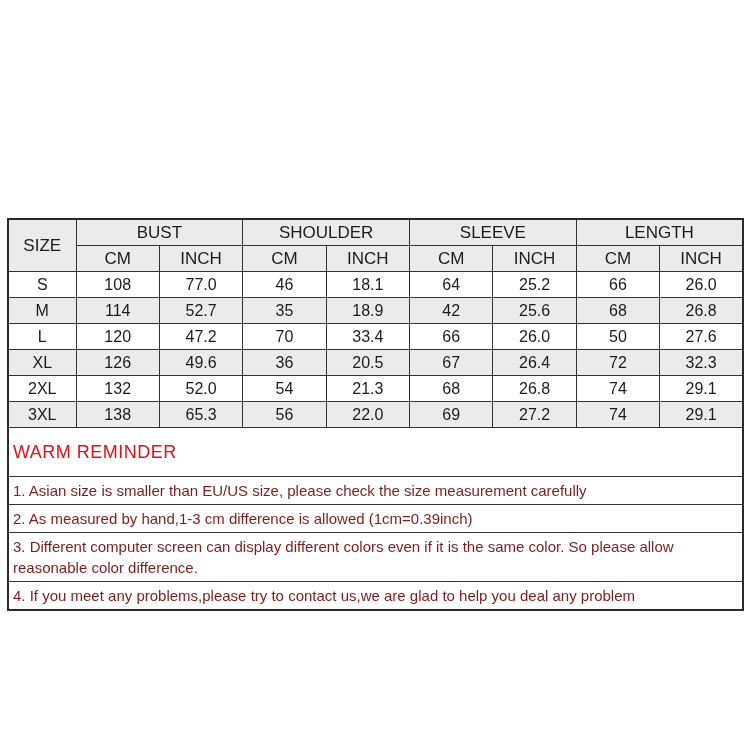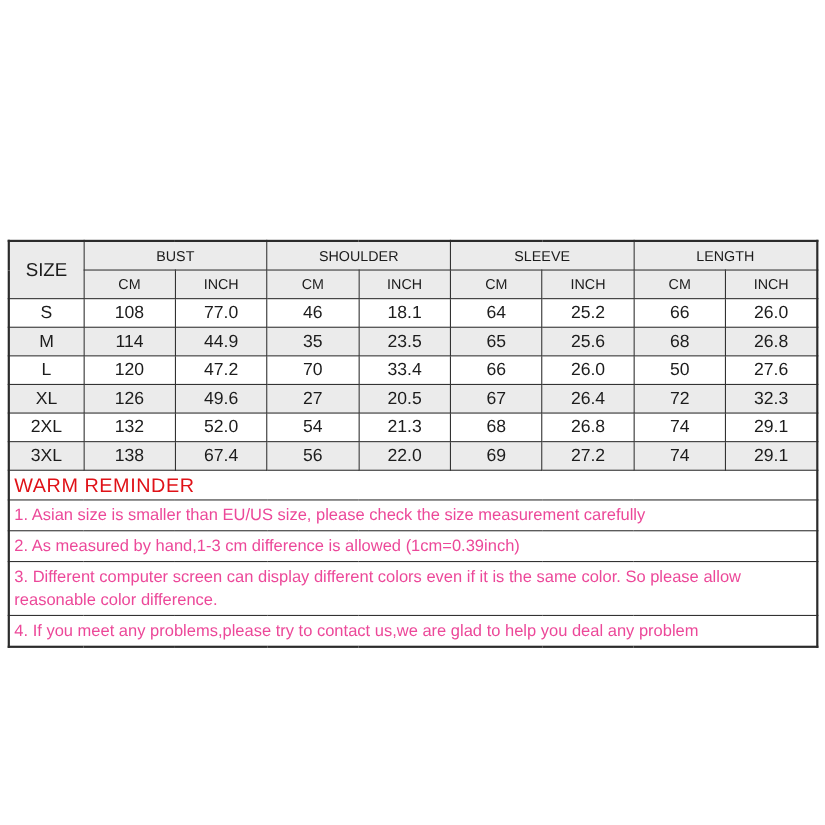--- a/index.html
+++ b/index.html
@@ -34,50 +34,50 @@
     text-align: center;
     vertical-align: middle;
     color: #1c1c1c;
     font-weight: normal;
     padding: 0;
     overflow: hidden;
     white-space: nowrap;
   }
   thead th {
     background: #ebebeb;
-    font-size: 13px;
+    font-size: 17px;
     height: 25px;
   }
   thead th.corner { font-size: 17px; }
   tbody tr.data-row td,
   tbody tr.data-row th {
     font-size: 16px;
     height: 25px;
     background: #ffffff;
   }
   tbody tr.data-row.alt td,
   tbody tr.data-row.alt th {
     background: #ebebeb;
   }
   tr.reminder-row td {
     text-align: left;
-    padding: 1px 4px;
+    padding: 12px 4px;
     font-size: 18px;
     height: 24px;
     color: #e01218;
     background: #ffffff;
     letter-spacing: 0.5px;
   }
   tr.note-row td {
     text-align: left;
     padding: 3px 8px 3px 4px;
     font-size: 15px;
     height: 20px;
     background: #ffffff;
-    color: #ec4899;
+    color: #7f1d1d;
     white-space: normal;
     line-height: 1.4;
   }
   tr.note-row.tall td { height: 42px; }
 </style>
 </head>
 <body>
 
 <div class="page">
   <div class="chart-wrap">
@@ -120,65 +120,65 @@
           <td>46</td>
           <td>18.1</td>
           <td>64</td>
           <td>25.2</td>
           <td>66</td>
           <td>26.0</td>
         </tr>
         <tr class="data-row alt">
           <th>M</th>
           <td>114</td>
-          <td>44.9</td>
+          <td>52.7</td>
           <td>35</td>
-          <td>23.5</td>
-          <td>65</td>
+          <td>18.9</td>
+          <td>42</td>
           <td>25.6</td>
           <td>68</td>
           <td>26.8</td>
         </tr>
         <tr class="data-row">
           <th>L</th>
           <td>120</td>
           <td>47.2</td>
           <td>70</td>
           <td>33.4</td>
           <td>66</td>
           <td>26.0</td>
           <td>50</td>
           <td>27.6</td>
         </tr>
         <tr class="data-row alt">
           <th>XL</th>
           <td>126</td>
           <td>49.6</td>
-          <td>27</td>
+          <td>36</td>
           <td>20.5</td>
           <td>67</td>
           <td>26.4</td>
           <td>72</td>
           <td>32.3</td>
         </tr>
         <tr class="data-row">
           <th>2XL</th>
           <td>132</td>
           <td>52.0</td>
           <td>54</td>
           <td>21.3</td>
           <td>68</td>
           <td>26.8</td>
           <td>74</td>
           <td>29.1</td>
         </tr>
         <tr class="data-row alt">
           <th>3XL</th>
           <td>138</td>
-          <td>67.4</td>
+          <td>65.3</td>
           <td>56</td>
           <td>22.0</td>
           <td>69</td>
           <td>27.2</td>
           <td>74</td>
           <td>29.1</td>
         </tr>
         <tr class="reminder-row">
           <td colspan="9" style="color: rgb(224, 18, 24);">WARM REMINDER</td>
         </tr>

